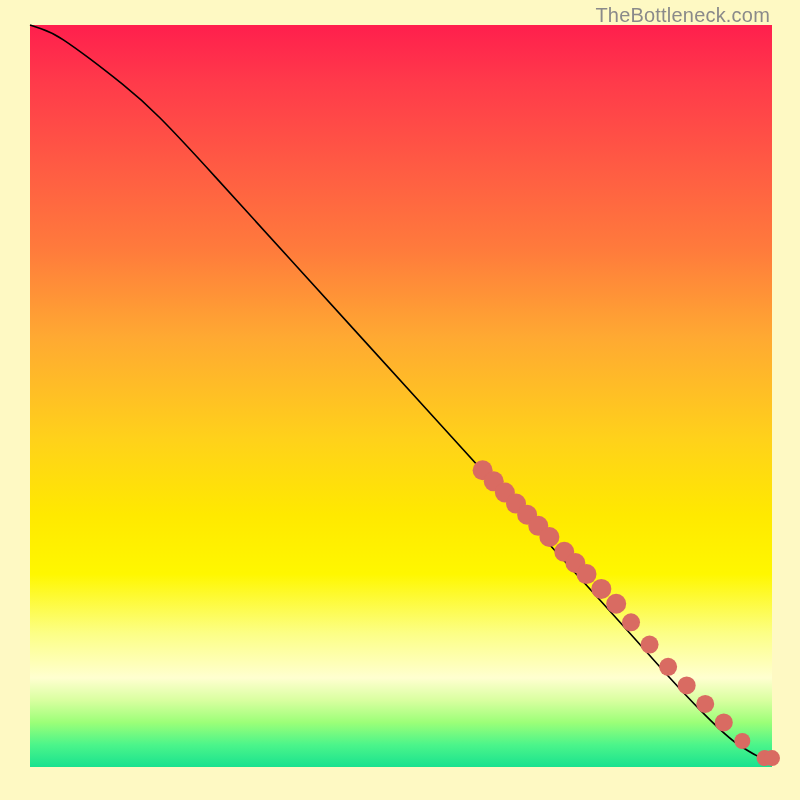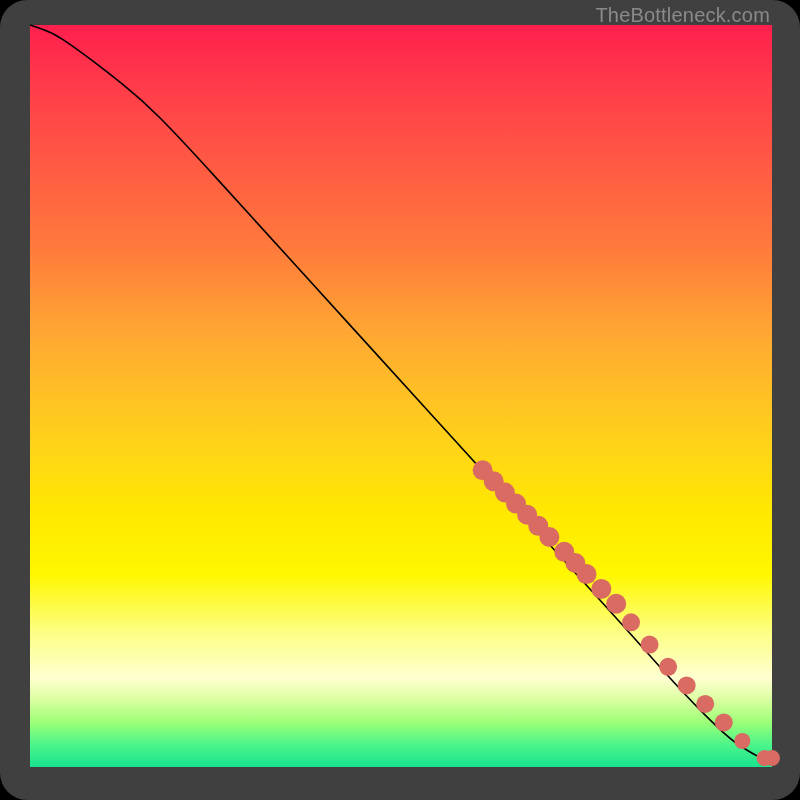--- a/index.html
+++ b/index.html
@@ -8,22 +8,21 @@
     width: 800px;
     height: 800px;
     background: #000;
     overflow: hidden;
     font-family: Arial, Helvetica, sans-serif;
   }
   .stage {
     position: relative;
     width: 800px;
     height: 800px;
-    background: #404040;
-    border-radius: 27px;
+    background: #fef9c3;
   }
   .plot-area {
     position: absolute;
     left: 30px;
     top: 25px;
     width: 742px;
     height: 742px;
     
     background: linear-gradient(
       to bottom,

